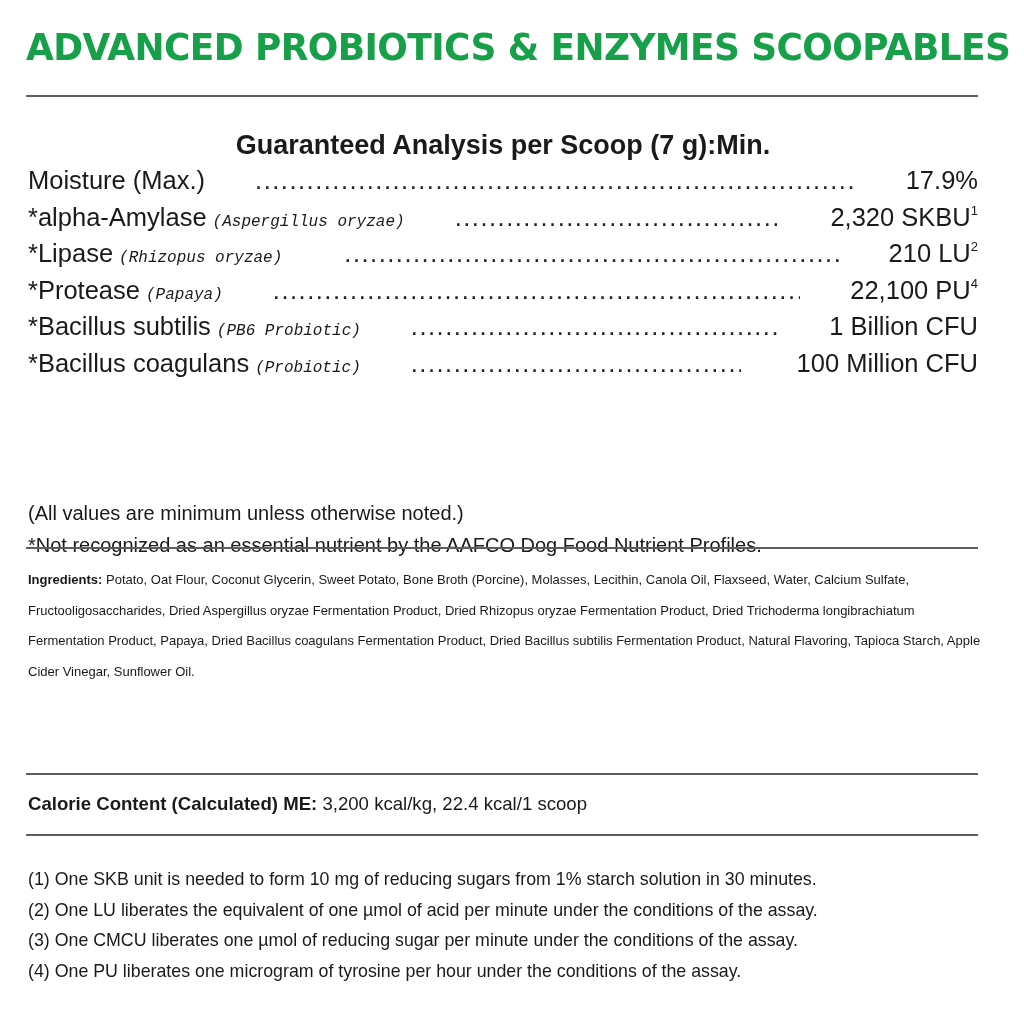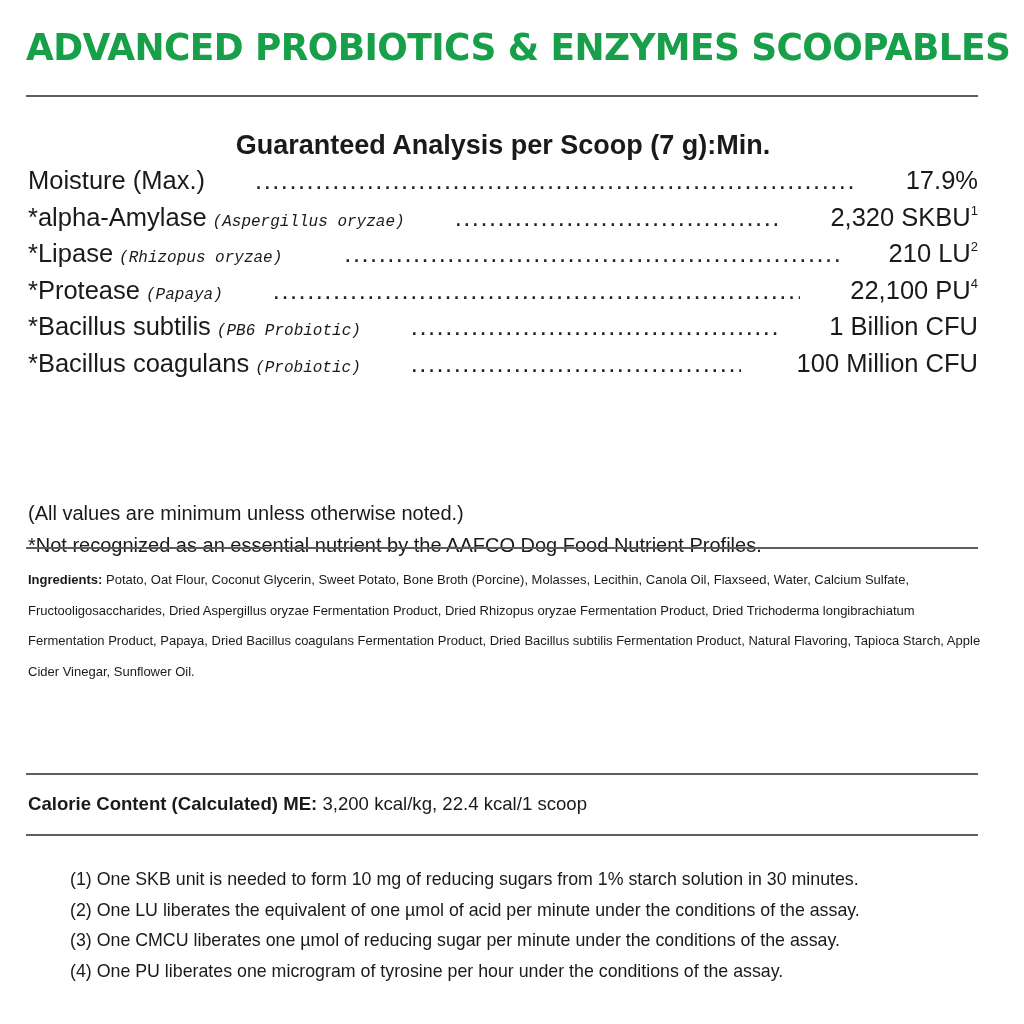--- a/index.html
+++ b/index.html
@@ -37,21 +37,21 @@
     .ga-row sup { font-size: 13px; vertical-align: 11px; line-height: 0; }
     .notes { position: absolute; left: 28px; top: 453px; width: 950px; font-size: 20px; margin-top: 44px; }
     .notes div { height: 32px; line-height: 32px; }
     .ingredients {
       position: absolute; left: 28px; top: 565px; width: 955px;
       font-size: 13px; line-height: 30.5px;
     }
     .ingredients b { font-weight: bold; }
     .calorie { position: absolute; left: 28px; top: 791px; font-size: 18.6px; line-height: 26px; }
     .footnotes { position: absolute; left: 28px; top: 866px; width: 980px; font-size: 17.8px; }
-    .footnotes div { height: 30.5px; line-height: 26px; white-space: nowrap; margin-left: 42px; }
+    .footnotes div { height: 30.5px; line-height: 26px; white-space: nowrap; }
   </style>
 </head>
 <body>
 
 <div class="title">ADVANCED PROBIOTICS &amp; ENZYMES SCOOPABLES</div>
 <div class="rule" style="top:95px;"></div>
 
 <div class="ga-head">
   <span>Guaranteed Analysis per Scoop (7 g):</span>
   <span>Min.</span>

